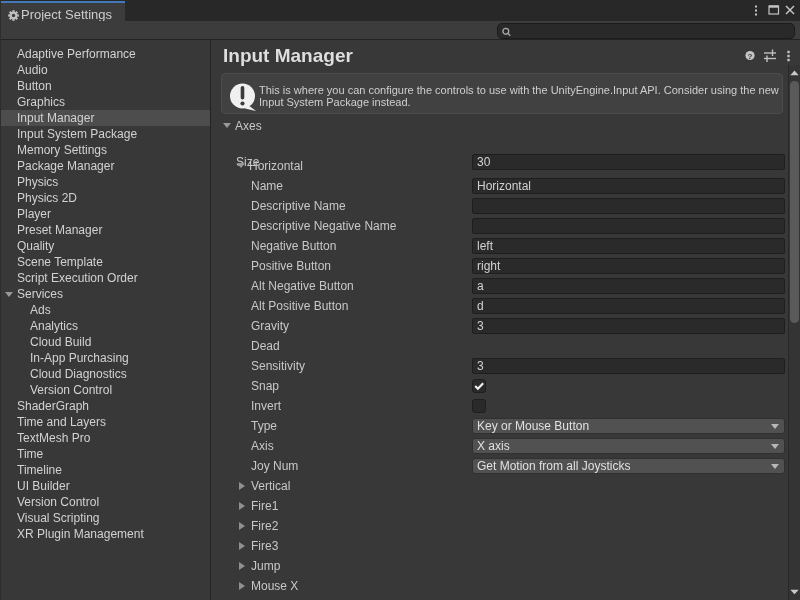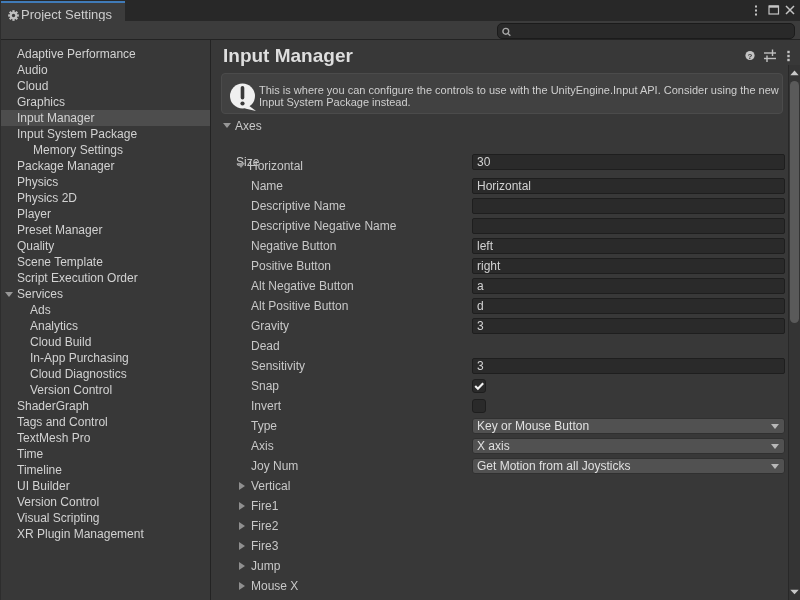--- a/index.html
+++ b/index.html
@@ -73,33 +73,33 @@
   </div>
 <div class="sidebar">
     <div style="height:6px"></div>
 <div class="srow">
       <span style="position:absolute;left:17px">Adaptive Performance</span>
     </div>
 <div class="srow">
       <span style="position:absolute;left:17px">Audio</span>
     </div>
 <div class="srow">
-      <span style="position:absolute;left:17px">Cloud</span>
+      <span style="position:absolute;left:17px">Button</span>
     </div>
 <div class="srow">
       <span style="position:absolute;left:17px">Graphics</span>
     </div>
 <div class="srow sel">
       <span style="position:absolute;left:17px">Input Manager</span>
     </div>
 <div class="srow">
       <span style="position:absolute;left:17px">Input System Package</span>
     </div>
 <div class="srow">
-      <span style="position:absolute;left:33px">Memory Settings</span>
+      <span style="position:absolute;left:17px">Memory Settings</span>
     </div>
 <div class="srow">
       <span style="position:absolute;left:17px">Package Manager</span>
     </div>
 <div class="srow">
       <span style="position:absolute;left:17px">Physics</span>
     </div>
 <div class="srow">
       <span style="position:absolute;left:17px">Physics 2D</span>
     </div>
@@ -137,21 +137,21 @@
 <div class="srow">
       <span style="position:absolute;left:30px">Cloud Diagnostics</span>
     </div>
 <div class="srow">
       <span style="position:absolute;left:30px">Version Control</span>
     </div>
 <div class="srow">
       <span style="position:absolute;left:17px">ShaderGraph</span>
     </div>
 <div class="srow">
-      <span style="position:absolute;left:17px">Tags and Control</span>
+      <span style="position:absolute;left:17px">Time and Layers</span>
     </div>
 <div class="srow">
       <span style="position:absolute;left:17px">TextMesh Pro</span>
     </div>
 <div class="srow">
       <span style="position:absolute;left:17px">Time</span>
     </div>
 <div class="srow">
       <span style="position:absolute;left:17px">Timeline</span>
     </div>

